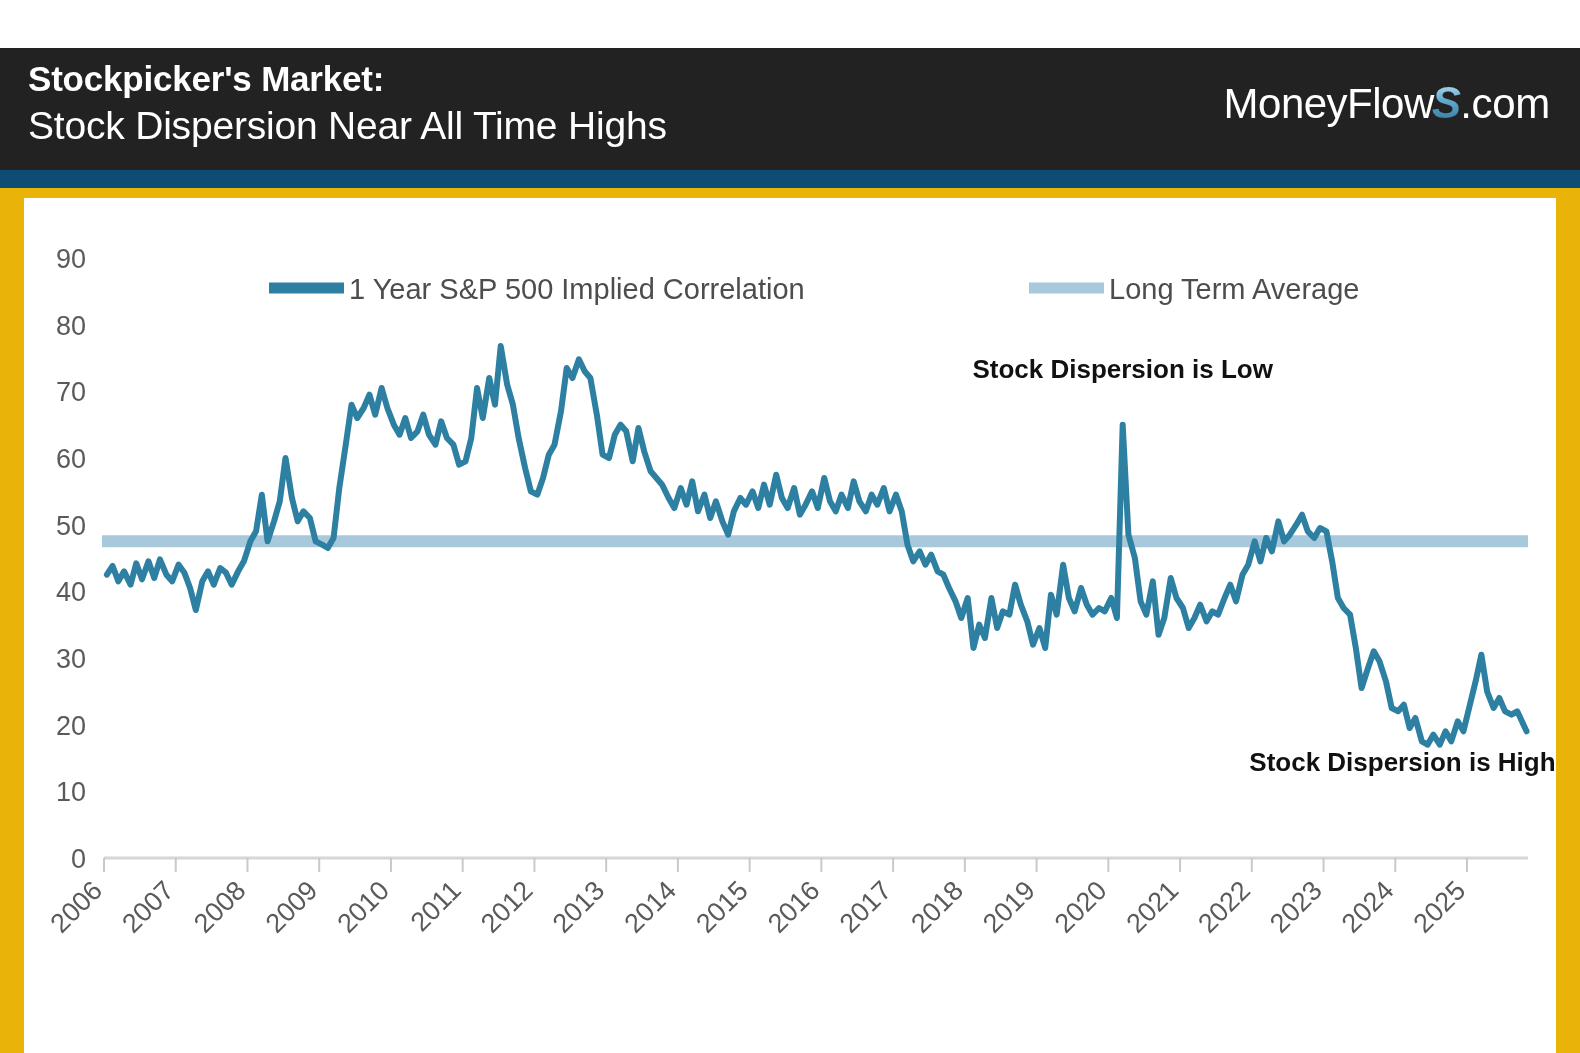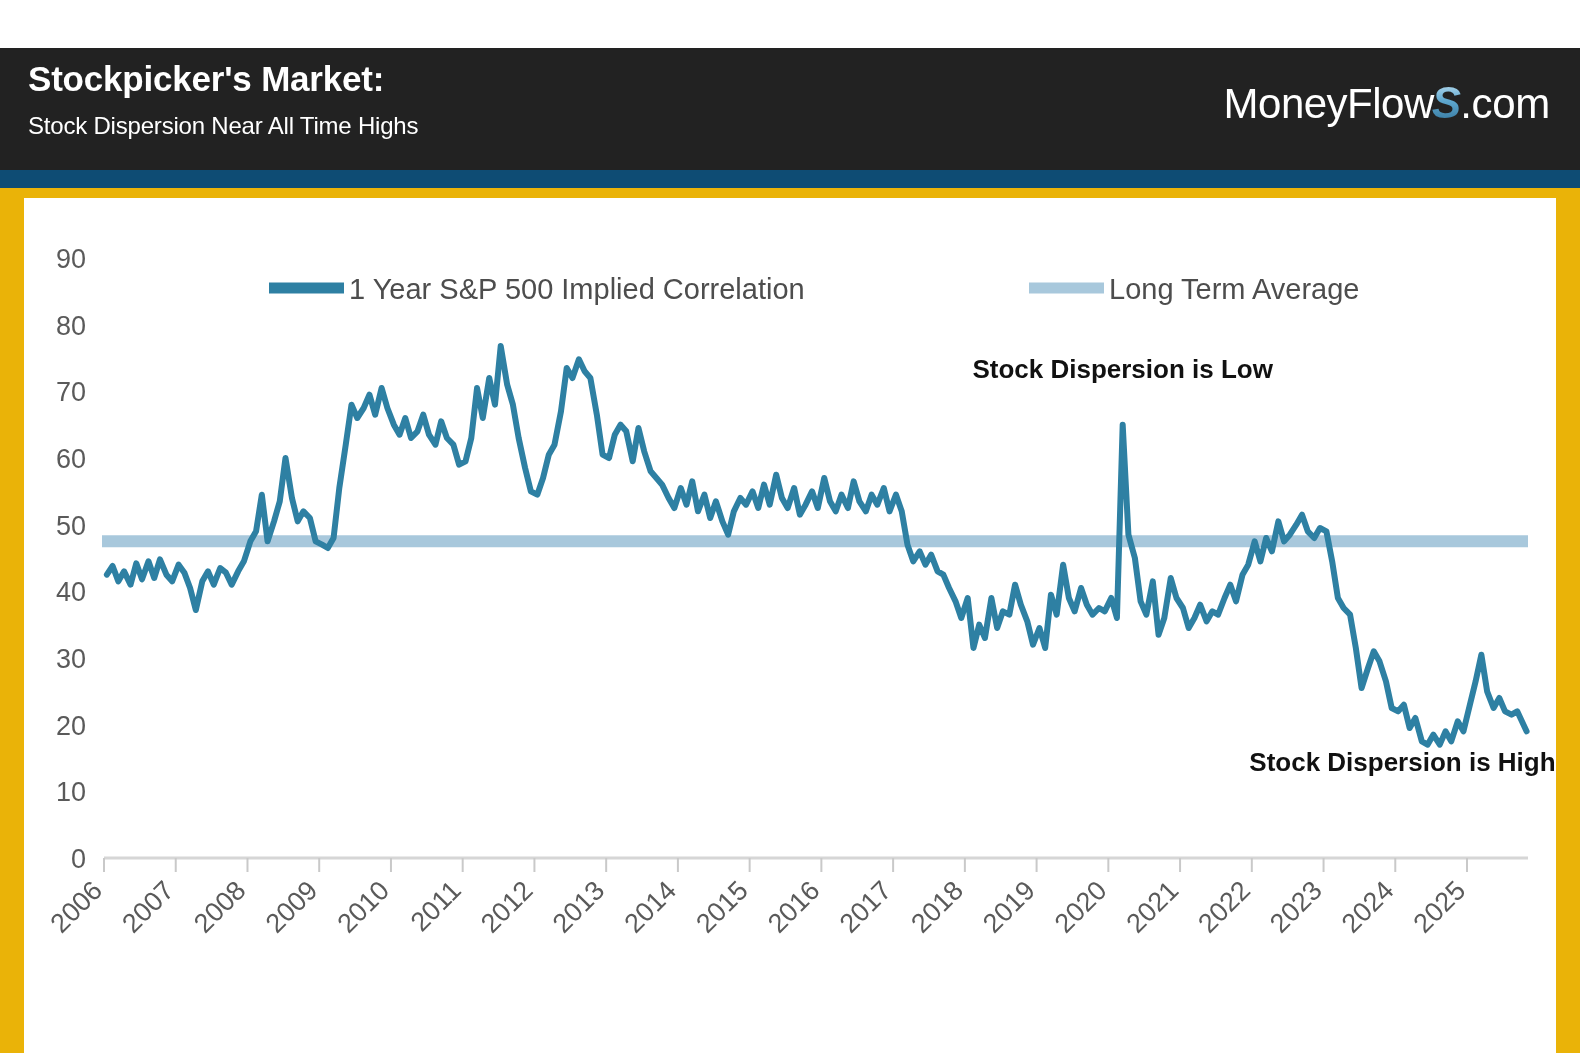--- a/index.html
+++ b/index.html
@@ -33,21 +33,21 @@
   }
   #title-main {
     font-size: 35px;
     font-weight: bold;
     color: #ffffff;
     line-height: 46px;
     white-space: nowrap;
     letter-spacing: -0.2px;
   }
   #title-sub {
-    font-size: 24px;
+    font-size: 39px;
     font-weight: normal;
     color: #ffffff;
     line-height: 48px;
     white-space: nowrap;
     letter-spacing: -0.2px;
   }
   #logo {
     position: absolute;
     right: 30px;
     top: 28px;

